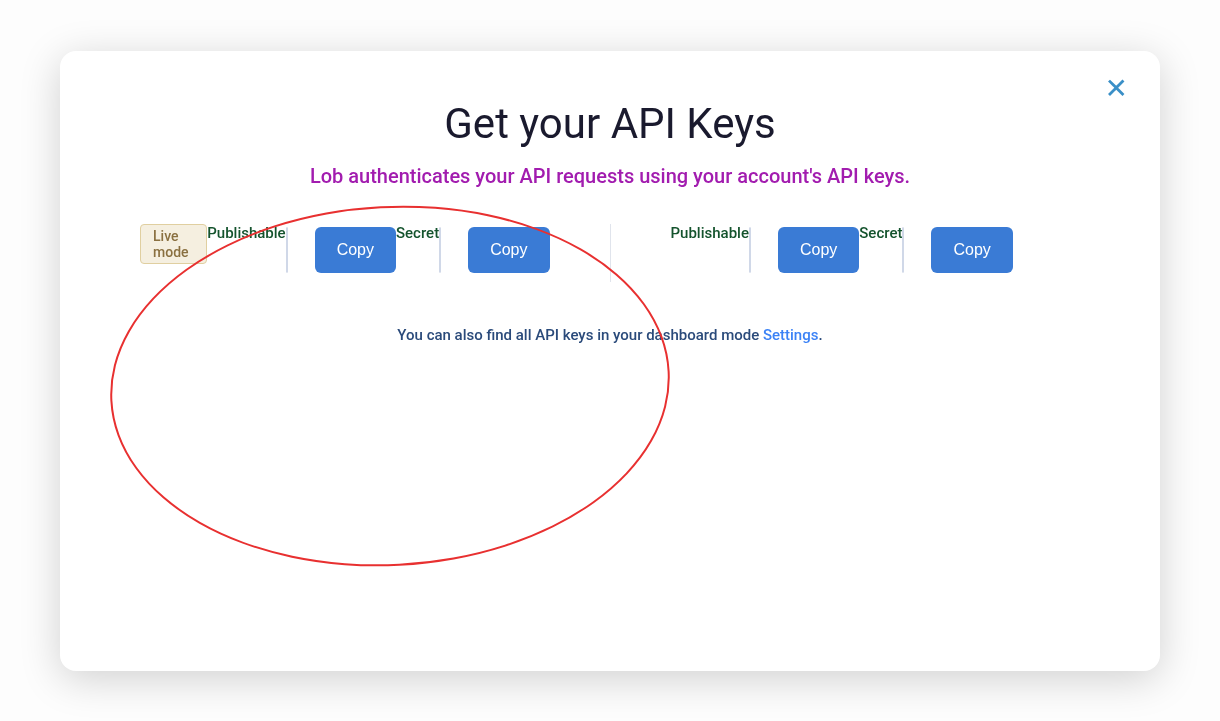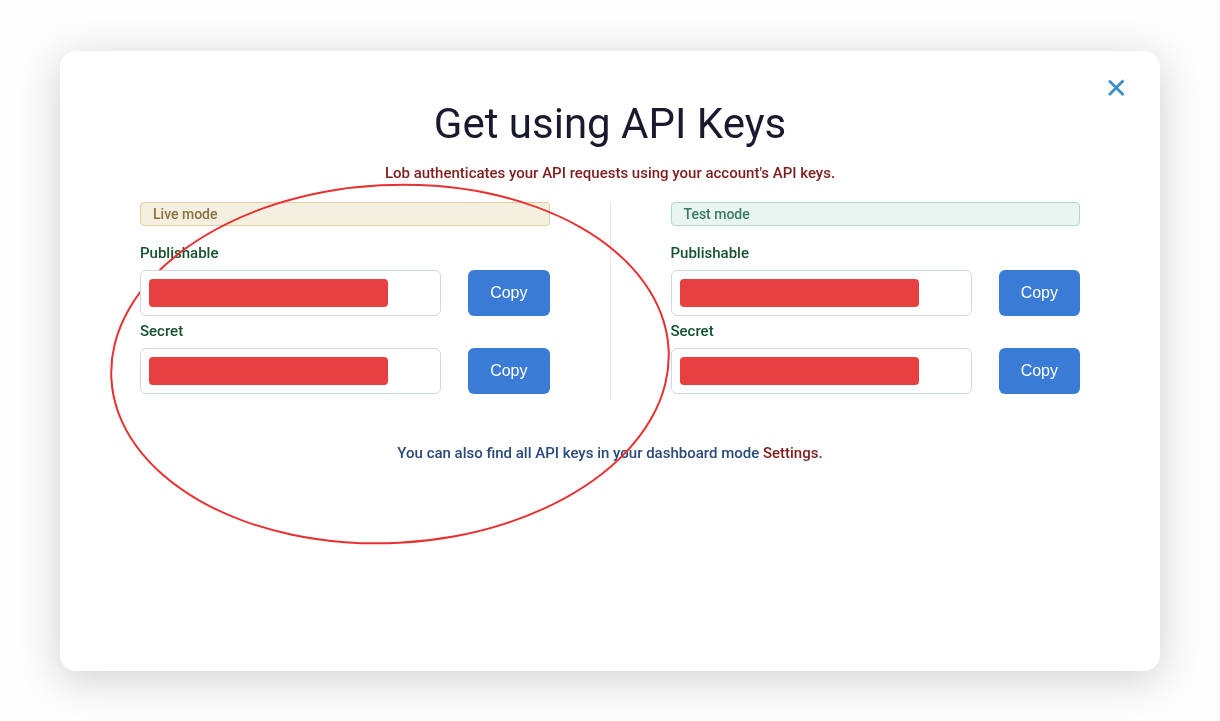--- a/index.html
+++ b/index.html
@@ -47,37 +47,37 @@
       line-height: 1;
     }
     .modal-title {
       font-size: 42px;
       font-weight: 400;
       color: #1a1a2e;
       margin-bottom: 16px;
       text-align: center;
     }
     .modal-subtitle {
-      font-size: 15px;
-      color: #7f1d1d;
-      font-weight: 500;
-      margin-bottom: 20px;
+      font-size: 20px;
+      color: #a21caf;
+      font-weight: 500;
+      margin-bottom: 36px;
       text-align: center;
     }
     .keys-container {
       display: flex;
       width: 100%;
       gap: 60px;
       position: relative;
       margin-bottom: 44px;
     }
     .key-column {
       flex: 1;
       display: flex;
-      flex-direction: column;
+      flex-direction: row;
       gap: 0;
     }
     .mode-badge {
       display: inline-block;
       padding: 3px 12px;
       border-radius: 4px;
       font-size: 14px;
       font-weight: 500;
       margin-bottom: 18px;
     }
@@ -141,21 +141,21 @@
       align-self: stretch;
       margin: 0;
     }
     .footer-text {
       font-size: 15px;
       color: #2a4a7a;
       text-align: center;
       font-weight: 500;
     }
     .footer-text a, .footer-link {
-      color: #7f1d1d;
+      color: #3b82f6;
       text-decoration: none;
       cursor: pointer;
     }
     
     .circle-annotation {
       position: absolute;
       top: -18px;
       left: -30px;
       width: 560px;
       height: 360px;
@@ -166,21 +166,21 @@
     }
   </style>
 </head>
 <body>
 
 <div class="modal-overlay">
   <div class="modal">
 
     <button class="close-btn">✕</button>
 
-    <h1 class="modal-title">Get using API Keys</h1>
+    <h1 class="modal-title">Get your API Keys</h1>
     <p class="modal-subtitle">Lob authenticates your API requests using your account's API keys.</p>
 
     <div class="keys-container">
 
       <div class="circle-annotation"></div>
 
       <div class="key-column">
         <span class="mode-badge live">Live mode</span>
 
         <div class="key-label">Publishable</div>
@@ -196,21 +196,20 @@
           <div class="key-input">
             <div class="key-input-fill"></div>
           </div>
           <button class="copy-btn">Copy</button>
         </div>
       </div>
 
       <div class="divider"></div>
 
       <div class="key-column">
-        <span class="mode-badge test">Test mode</span>
 
         <div class="key-label">Publishable</div>
         <div class="key-row">
           <div class="key-input">
             <div class="key-input-fill"></div>
           </div>
           <button class="copy-btn">Copy</button>
         </div>
 
         <div class="key-label">Secret</div>

